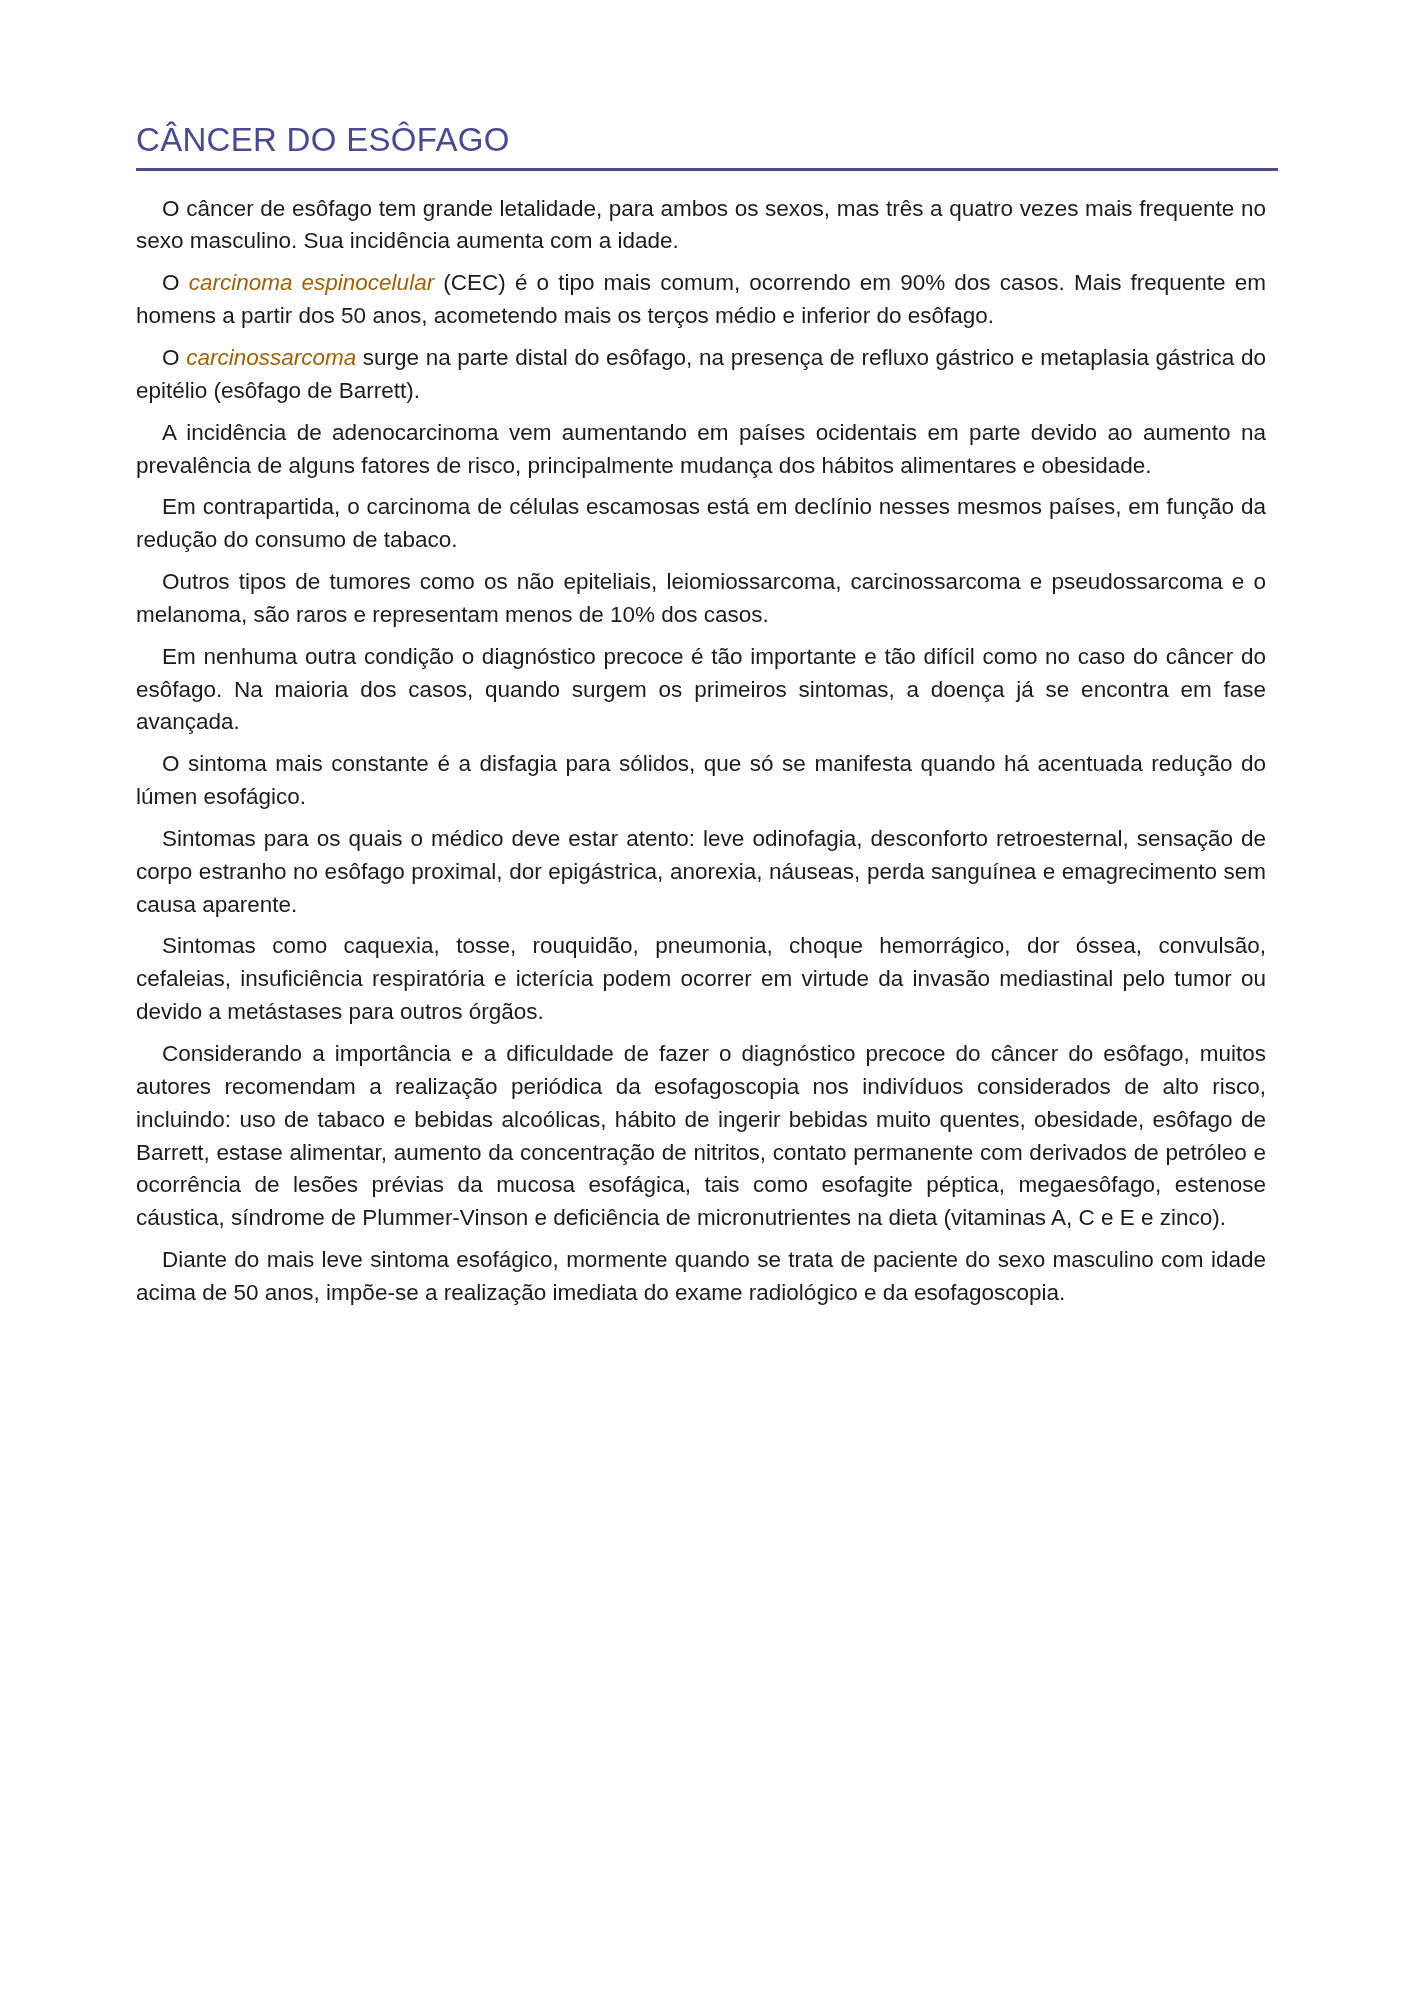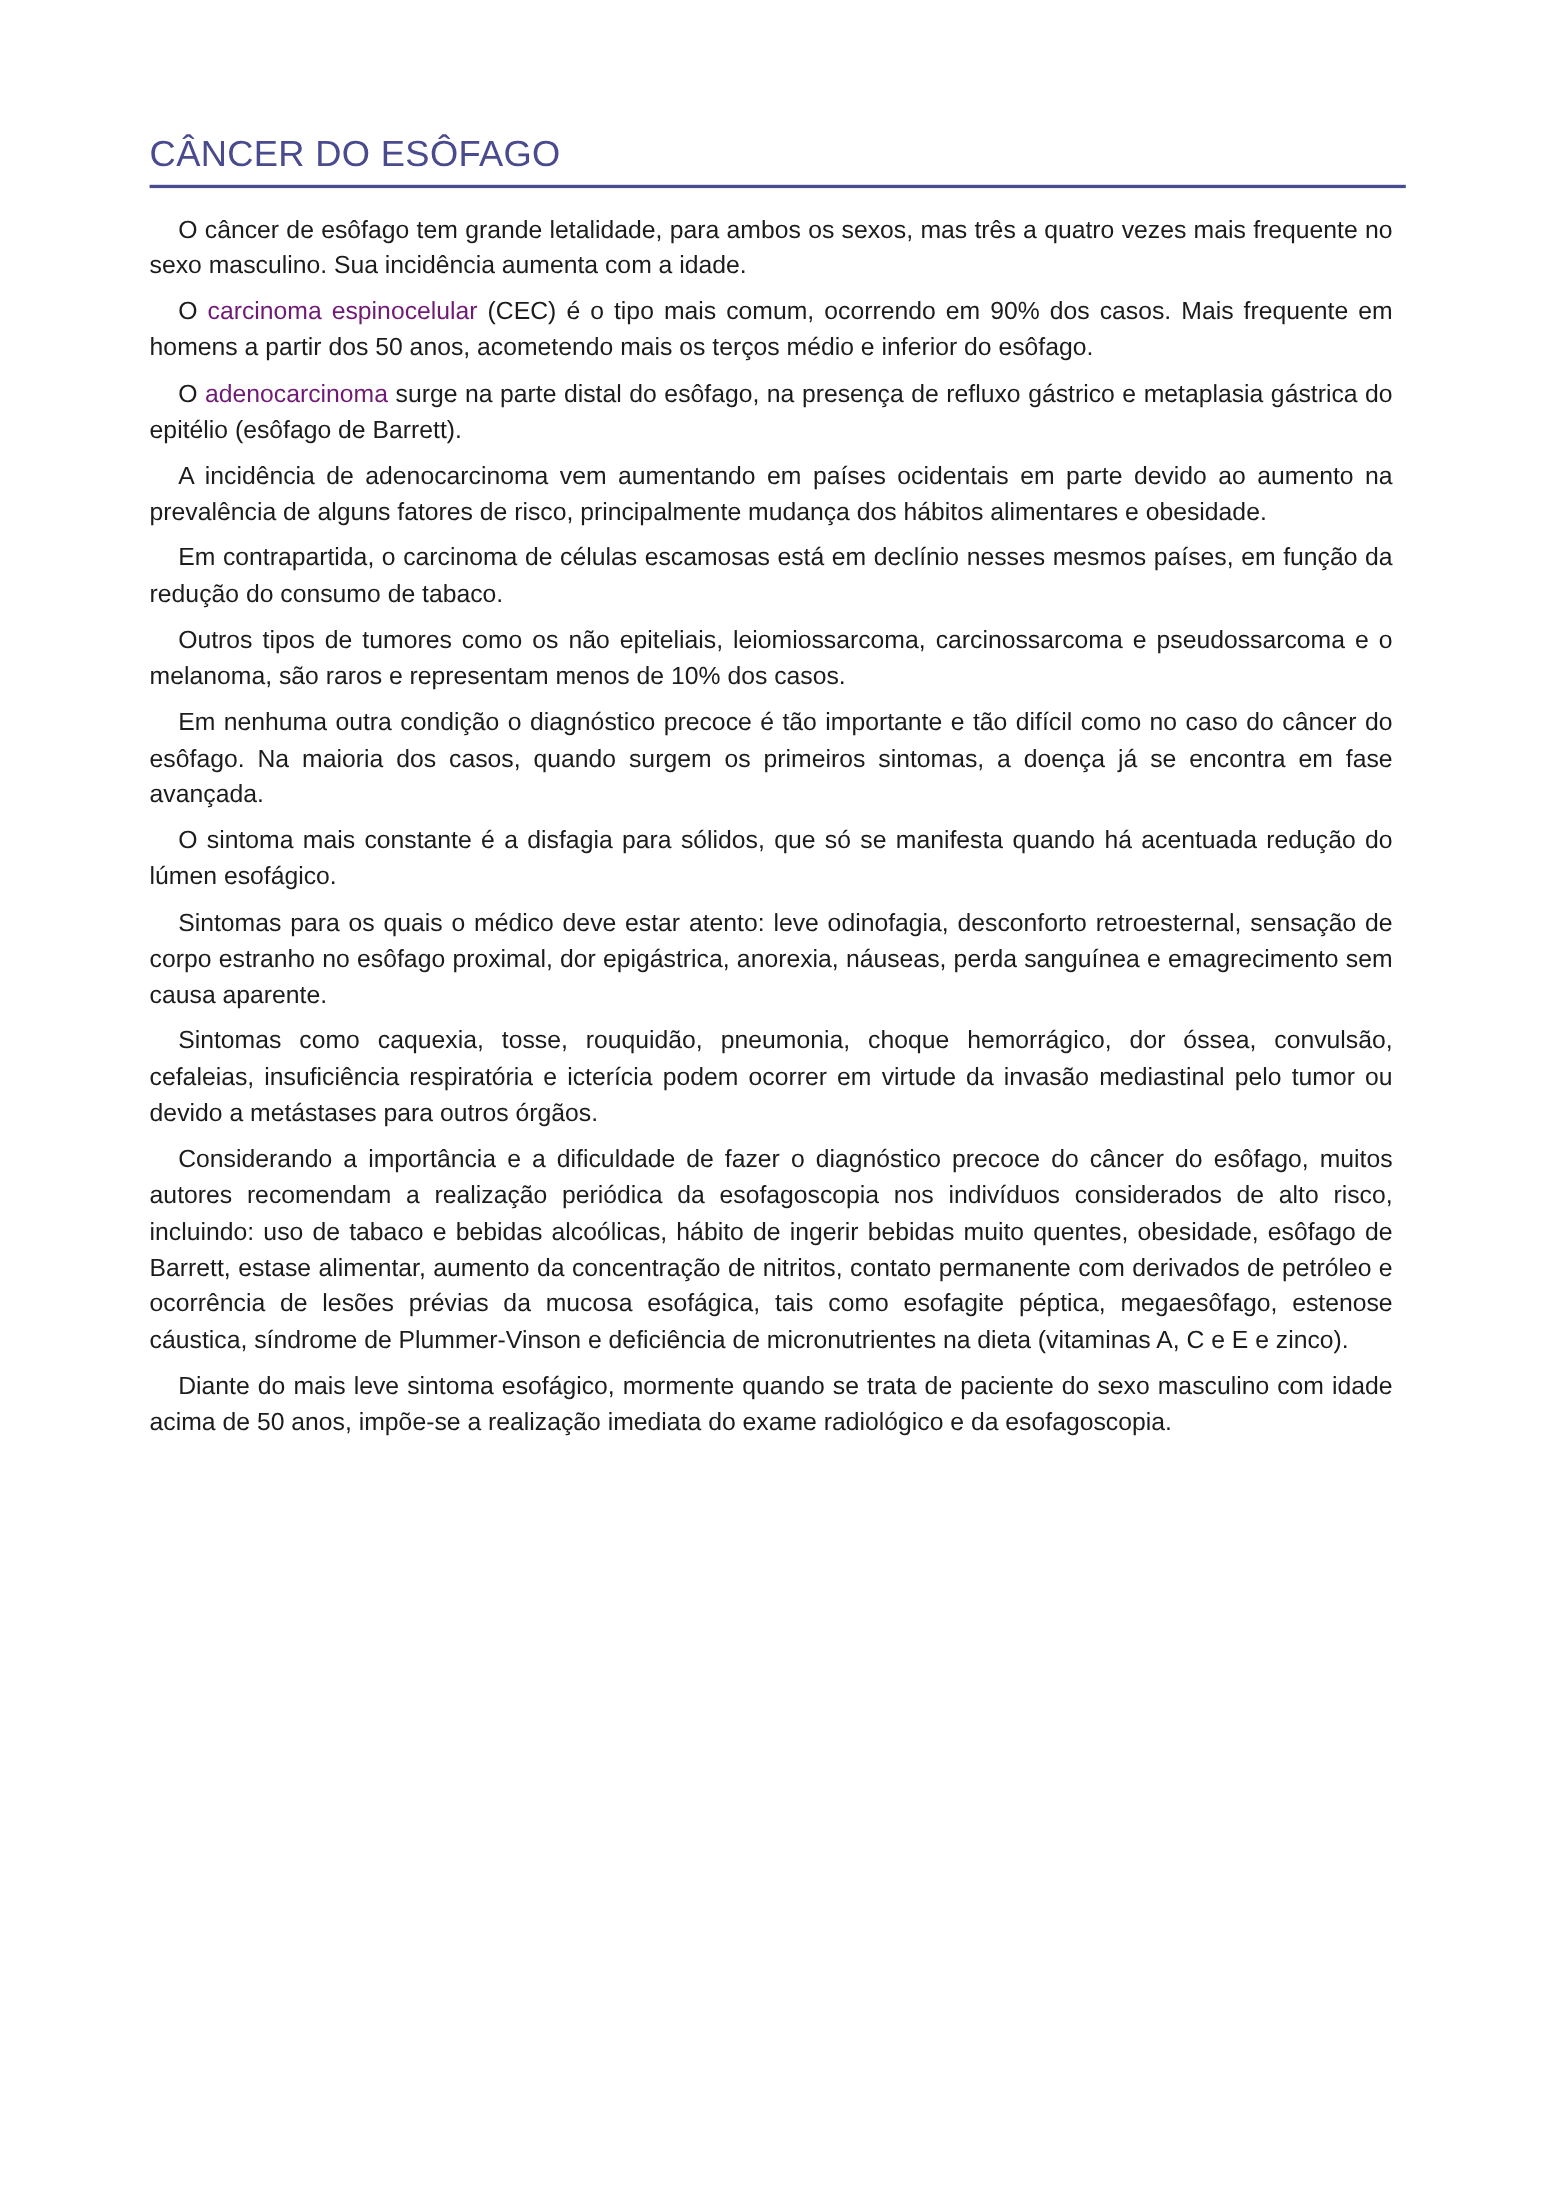--- a/index.html
+++ b/index.html
@@ -41,21 +41,22 @@
     margin: 0 12px 9px 0;
     text-align: justify;
     text-justify: inter-word;
     color: #1c1c1c;
   }
   p.para .ind {
     display: inline-block;
     width: 26px;
   }
   .accent {
-    color: #701a75;
+    color: #a16207;
+    font-style: italic;
   }
   .highlight-para {
     color: #5b5bd6;
     text-align: justify;
   }
 </style>
 </head>
 <body>
 
 <div class="page">
@@ -63,21 +64,21 @@
   <h1 class="doc-title">CÂNCER DO ESÔFAGO</h1>
   <div class="title-rule"></div>
 
   <div class="body">
 
     <p class="para"><span class="ind"></span><span>O câncer de esôfago tem grande letalidade, para ambos os sexos, mas três a quatro vezes mais frequente no sexo masculino. Sua incidência aumenta com a idade.</span></p>
 
 
     <p class="para"><span class="ind"></span><span>O </span><span class="accent">carcinoma espinocelular</span><span> (CEC) é o tipo mais comum, ocorrendo em 90% dos casos. Mais frequente em homens a partir dos 50 anos, acometendo mais os terços médio e inferior do esôfago.</span></p>
 
-    <p class="para"><span class="ind"></span><span>O </span><span class="accent">adenocarcinoma</span><span> surge na parte distal do esôfago, na presença de refluxo gástrico e metaplasia gástrica do epitélio (esôfago de Barrett).</span></p>
+    <p class="para"><span class="ind"></span><span>O </span><span class="accent">carcinossarcoma</span><span> surge na parte distal do esôfago, na presença de refluxo gástrico e metaplasia gástrica do epitélio (esôfago de Barrett).</span></p>
 
     <p class="para"><span class="ind"></span><span>A incidência de adenocarcinoma vem aumentando em países ocidentais em parte devido ao aumento na prevalência de alguns fatores de risco, principalmente mudança dos hábitos alimentares e obesidade.</span></p>
 
     <p class="para"><span class="ind"></span><span>Em contrapartida, o carcinoma de células escamosas está em declínio nesses mesmos países, em função da redução do consumo de tabaco.</span></p>
 
     <p class="para"><span class="ind"></span><span>Outros tipos de tumores como os não epiteliais, leiomiossarcoma, carcinossarcoma e pseudossarcoma e o melanoma, são raros e representam menos de 10% dos casos.</span></p>
 
     <p class="para"><span class="ind"></span><span>Em nenhuma outra condição o diagnóstico precoce é tão importante e tão difícil como no caso do câncer do esôfago. Na maioria dos casos, quando surgem os primeiros sintomas, a doença já se encontra em fase avançada.</span></p>
 
     <p class="para"><span class="ind"></span><span>O sintoma mais constante é a disfagia para sólidos, que só se manifesta quando há acentuada redução do lúmen esofágico.</span></p>

